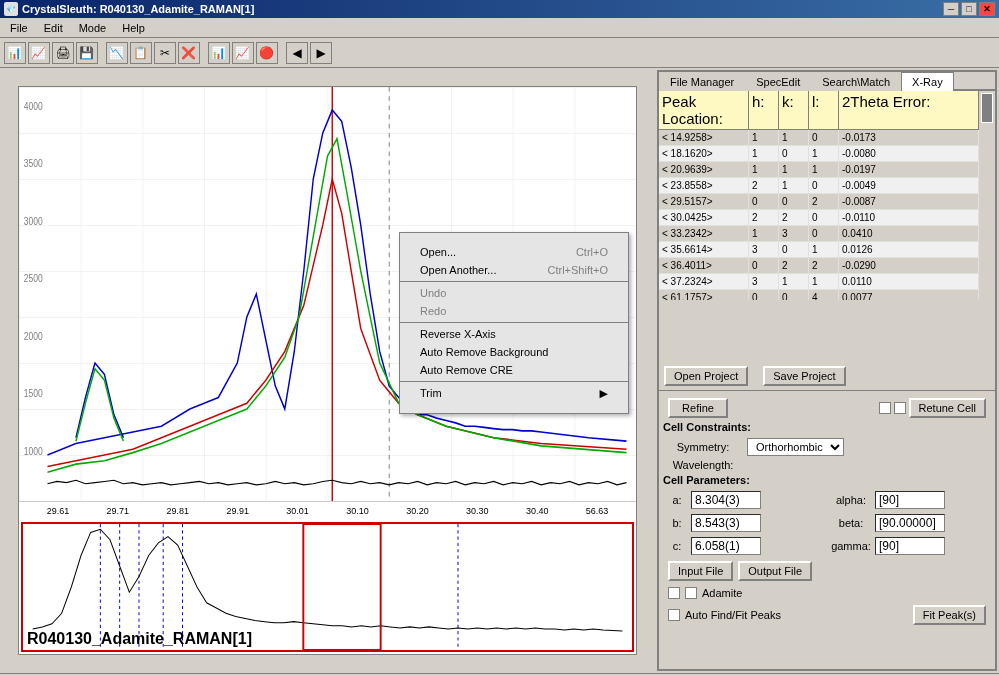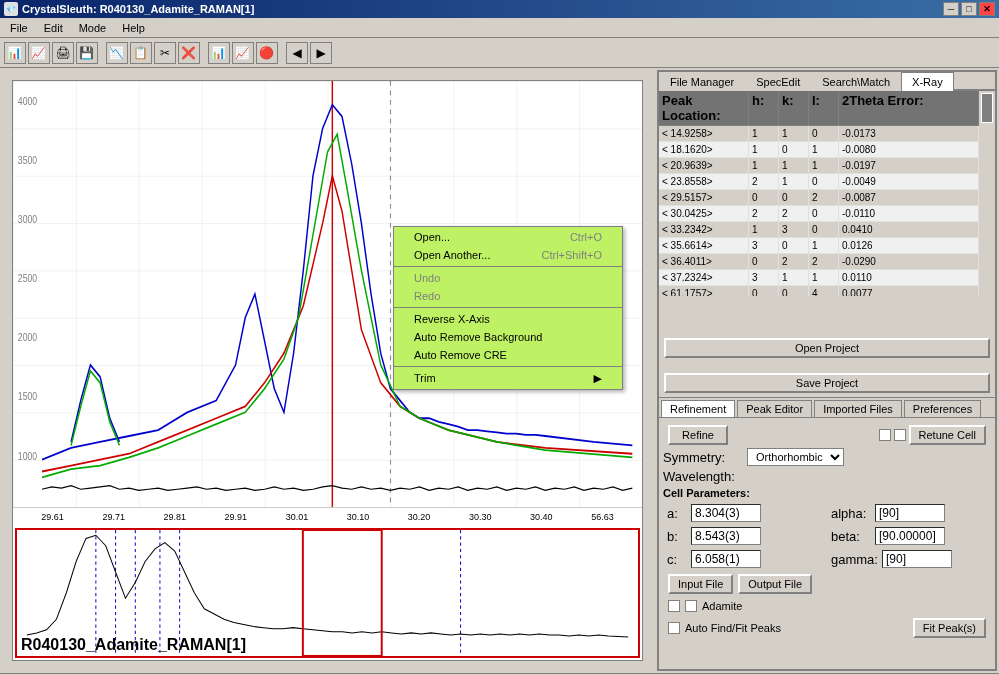--- a/index.html
+++ b/index.html
@@ -19,68 +19,68 @@
 
     
     .toolbar { background: #d4d0c8; height: 30px; display: flex; align-items: center; padding: 2px 4px; gap: 2px; border-bottom: 1px solid #808080; }
     .toolbar-btn { width: 22px; height: 22px; background: #d4d0c8; border: 1px solid #808080; display: flex; align-items: center; justify-content: center; font-size: 12px; cursor: pointer; }
     .toolbar-sep { width: 4px; }
 
     
     .main-area { display: flex; height: calc(675px - 70px); }
 
     
-    .chart-area { flex: 1; background: white; border: 1px solid #808080; margin: 12px; display: flex; flex-direction: column; position: relative; }
+    .chart-area { flex: 1; background: white; border: 1px solid #808080; margin: 18px; display: flex; flex-direction: column; position: relative; }
     .chart-top { flex: 1; background: white; position: relative; overflow: hidden; border-bottom: 1px solid #ccc; }
     .chart-bottom { height: 130px; background: white; position: relative; border: 2px solid #cc0000; margin: 2px; }
     .chart-label { position: absolute; bottom: 2px; left: 4px; font-size: 16px; font-weight: bold; color: black; }
     .x-axis-labels { height: 18px; display: flex; align-items: center; padding: 0 20px; background: white; gap: 22px; }
     .x-label { flex: 1; text-align: center; font-size: 9px; color: black; }
 
     
-    .context-menu { position: absolute; top: 145px; left: 380px; background: #bef264; border: 1px solid #808080; box-shadow: 2px 2px 4px rgba(0,0,0,0.3); z-index: 100; min-width: 230px; padding: 1px 0; }
+    .context-menu { position: absolute; top: 145px; left: 380px; background: #e5e5e5; border: 1px solid #808080; box-shadow: 2px 2px 4px rgba(0,0,0,0.3); z-index: 100; min-width: 230px; padding: 10px 0; }
     .ctx-item { padding: 3px 20px; font-size: 11px; cursor: pointer; display: flex; justify-content: space-between; gap: 30px; }
     .ctx-item.disabled { color: #808080; cursor: default; }
     .ctx-sep { height: 1px; background: #808080; margin: 2px 0; }
 
     
     .right-panel { width: 340px; background: #d4d0c8; border: 2px solid #808080; margin: 2px; display: flex; flex-direction: column; }
 
     
     .tab-bar { display: flex; background: #d4d0c8; border-bottom: 1px solid #808080; }
     .tab { padding: 3px 10px; font-size: 11px; cursor: pointer; border: 1px solid transparent; border-bottom: none; margin-bottom: -1px; background: #d4d0c8; }
     .tab.active { background: white; border-color: #808080; z-index: 1; }
 
     
     .xray-table { flex: 1; overflow: hidden; }
-    .table-header { display: grid; grid-template-columns: 90px 30px 30px 30px 1fr; background: #737373; border-bottom: 1px solid #808080; font-size: 13px; font-weight: bold; }
+    .table-header { display: grid; grid-template-columns: 90px 30px 30px 30px 1fr; background: #fef9c3; border-bottom: 1px solid #808080; font-size: 15px; font-weight: normal; }
     .th { padding: 2px 3px; border-right: 1px solid #808080; overflow: hidden; }
     .table-body { overflow-y: auto; height: 170px; }
     .table-row { display: grid; grid-template-columns: 90px 30px 30px 30px 1fr; border-bottom: 1px solid #e0e0e0; font-size: 10px; }
     .table-row:nth-child(even) { background: #f0f0f0; }
     .td { padding: 2px 3px; border-right: 1px solid #e0e0e0; overflow: hidden; white-space: nowrap; }
     .scroll-bar-v { width: 16px; background: #d4d0c8; }
 
     
     .btn { background: #d4d0c8; border: 2px solid #ffffff; border-right-color: #808080; border-bottom-color: #808080; padding: 2px 8px; font-size: 11px; cursor: pointer; min-width: 60px; text-align: center; }
     .btn-row { display: flex; align-items: center; padding: 3px 5px; gap: 5px; }
 
     
-    .project-btns { display: flex; gap: 15px; padding: 4px 5px; border-bottom: 1px solid #808080; flex-direction: column; }
+    .project-btns { display: flex; gap: 15px; padding: 4px 5px; border-bottom: 1px solid #808080; }
 
     
     .sub-tab-bar { display: flex; background: #d4d0c8; border-bottom: 1px solid #808080; padding: 2px 2px 0 2px; }
     .sub-tab { padding: 2px 8px; font-size: 11px; cursor: pointer; border: 1px solid #808080; border-bottom: none; background: #d4d0c8; margin-right: 2px; }
     .sub-tab.active { background: white; }
 
     
     .ref-panel { padding: 4px; flex: 1; overflow-y: auto; }
     .section-label { font-size: 11px; font-weight: bold; margin-bottom: 2px; }
     .field-row { display: flex; align-items: center; margin-bottom: 3px; gap: 4px; }
-    .field-label { font-size: 13px; min-width: 80px; }
+    .field-label { font-size: 11px; min-width: 80px; text-align: center; }
     .select-box { border: 1px solid #808080; background: white; padding: 1px 4px; font-size: 11px; }
     .value-box { border: 1px inset #808080; background: white; padding: 1px 3px; font-size: 12px; min-width: 70px; }
     .checkbox { width: 12px; height: 12px; border: 1px solid #808080; background: white; display: inline-block; }
 
     
     .status-bar { height: 20px; background: #d4d0c8; border-top: 1px solid #808080; display: flex; align-items: center; padding: 0 4px; font-size: 11px; }
 
     
     .main-chart-svg { width: 100%; height: 100%; }
   </style>
@@ -336,38 +336,35 @@
           <div style="background:#808080; height:30px; margin:2px; border:1px solid #fff;"></div>
         </div>
       </div>
     </div>
 
     <div class="project-btns">
       <button class="btn">Open Project</button>
       <button class="btn">Save Project</button>
     </div>
 
-    <div class="sub-tab-bar">
-      <div class="sub-tab active">Refinement</div>
-      <div class="sub-tab">Peak Editor</div>
-      <div class="sub-tab">Imported Files</div>
-      <div class="sub-tab">Preferences</div>
-    </div>
 
     <div class="ref-panel">
 
       <div class="btn-row">
         <button class="btn">Refine</button>
         <div style="display:flex; gap:3px; margin-left:auto; align-items:center;">
           <div class="checkbox"></div>
           <div class="checkbox"></div>
           <button class="btn">Retune Cell</button>
         </div>
       </div>
 
+      <div class="field-row">
+        <span class="section-label">Cell Constraints:</span>
+      </div>
       <div class="field-row">
         <span class="field-label">Symmetry:</span>
         <select class="select-box">
           <option>Orthorhombic</option>
           <option>Cubic</option>
           <option>Tetragonal</option>
           <option>Hexagonal</option>
           <option>Monoclinic</option>
           <option>Triclinic</option>
         </select>

